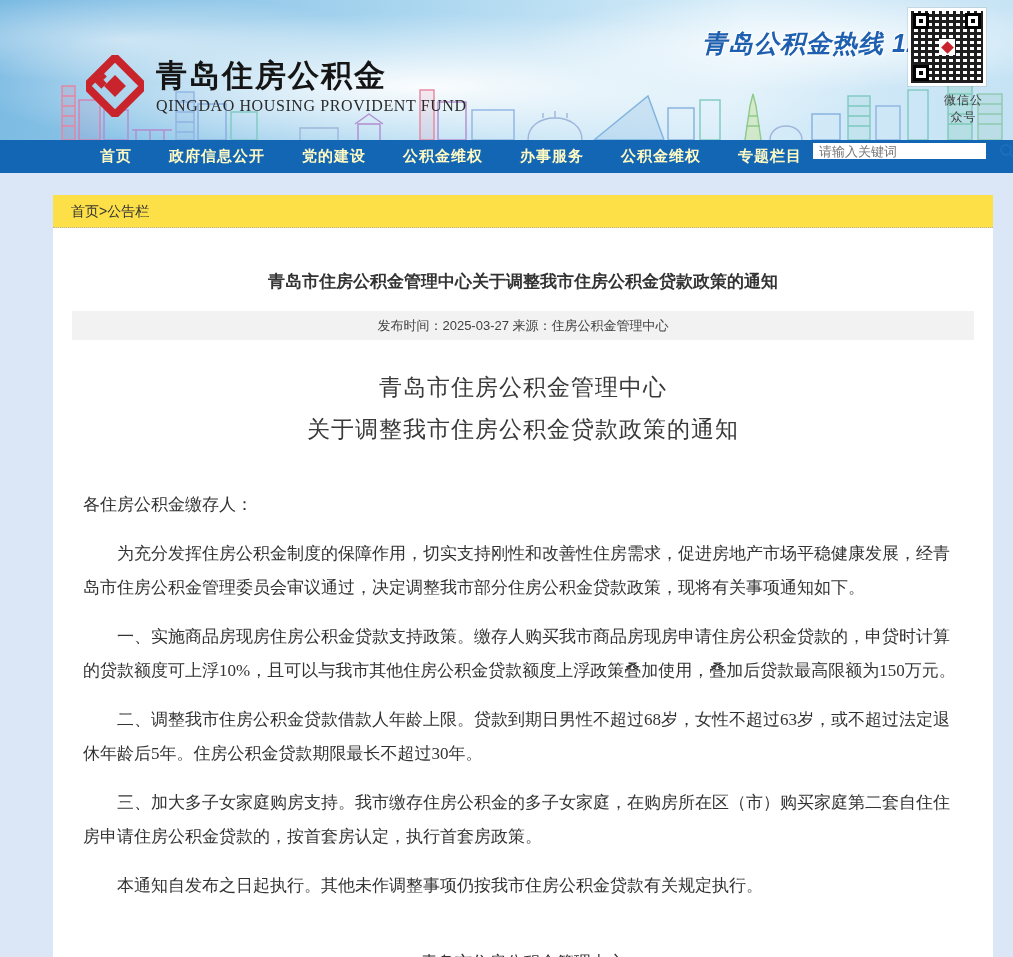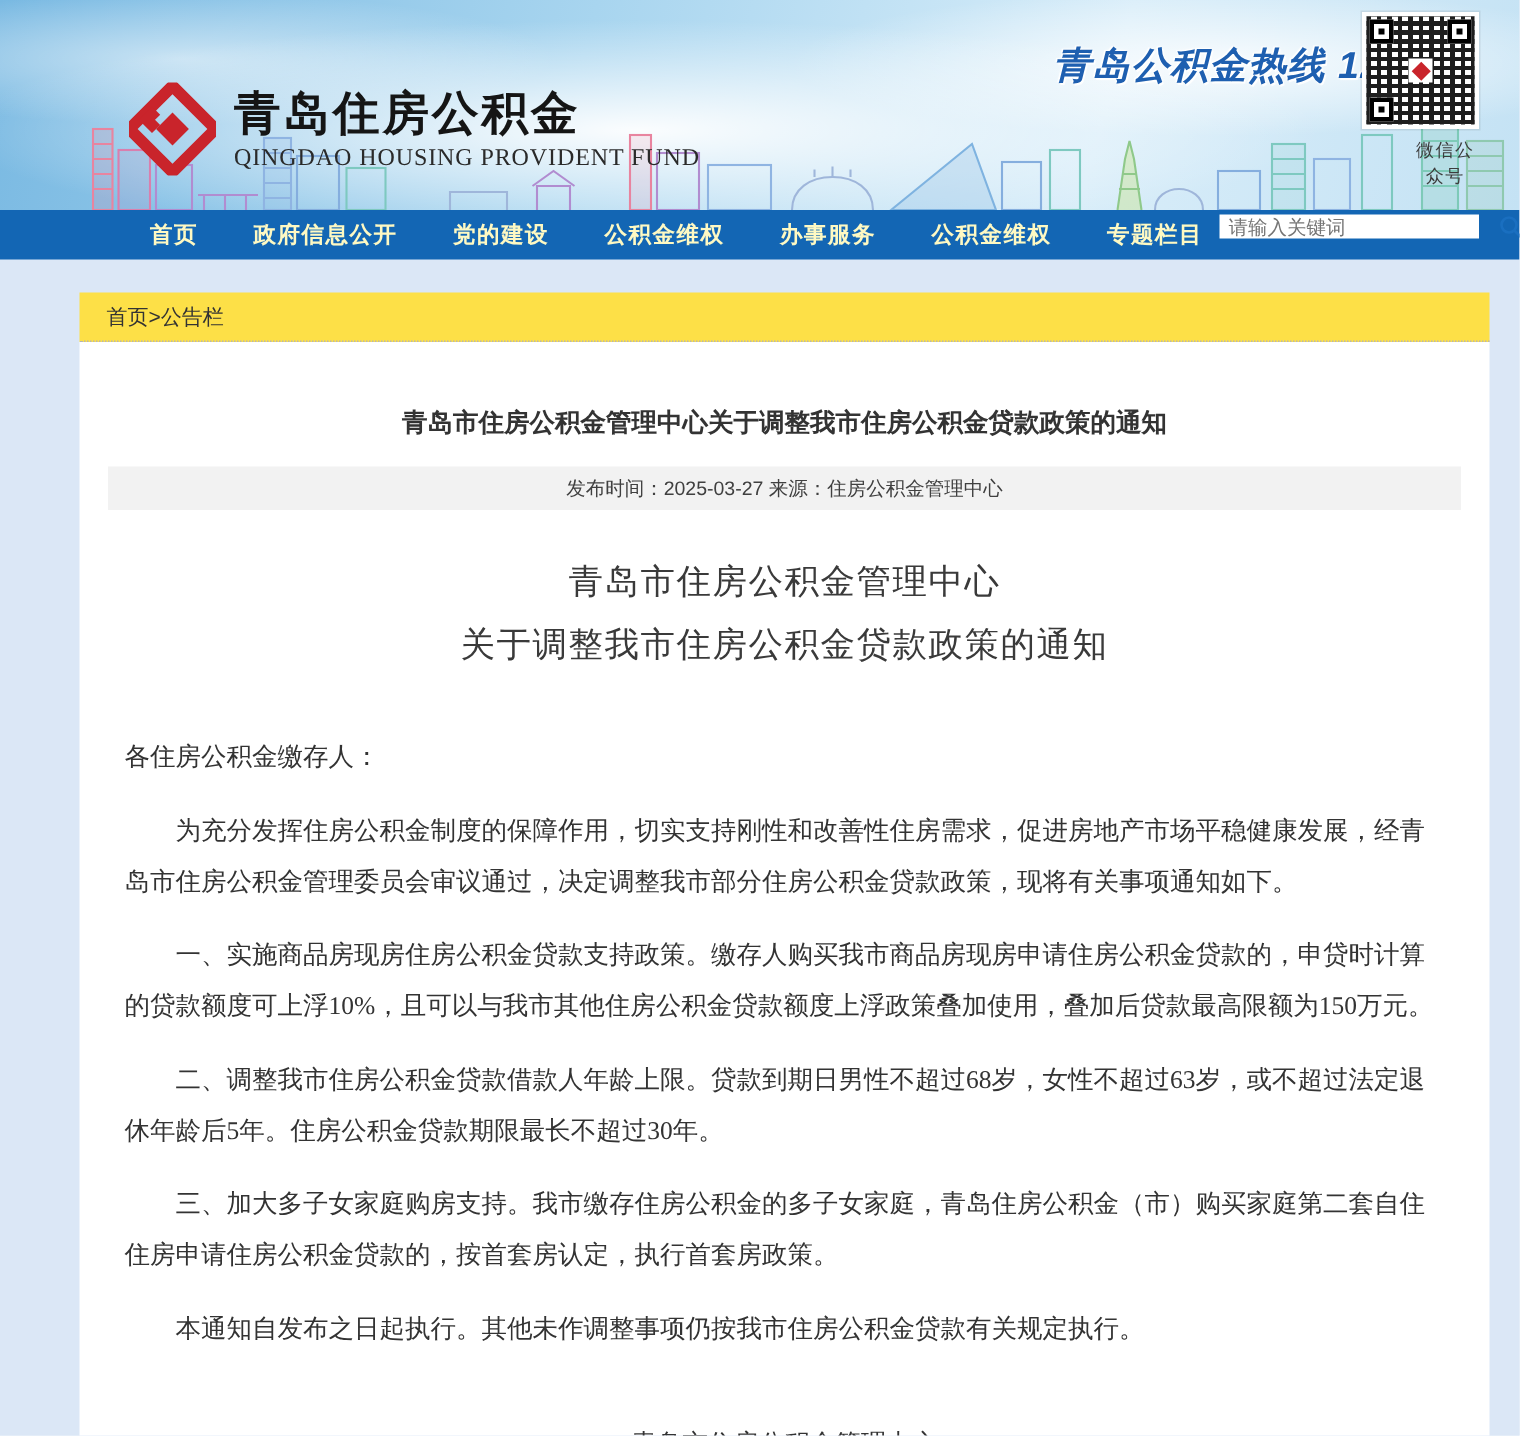--- a/index.html
+++ b/index.html
@@ -161,19 +161,19 @@
   <div class="doc-heading">
     <div>青岛市住房公积金管理中心</div>
     <div>关于调整我市住房公积金贷款政策的通知</div>
   </div>
 
   <div class="doc-body">
     <p class="salutation">各住房公积金缴存人：</p>
     <p class="para">为充分发挥住房公积金制度的保障作用，切实支持刚性和改善性住房需求，促进房地产市场平稳健康发展，经青岛市住房公积金管理委员会审议通过，决定调整我市部分住房公积金贷款政策，现将有关事项通知如下。</p>
     <p class="para">一、实施商品房现房住房公积金贷款支持政策。缴存人购买我市商品房现房申请住房公积金贷款的，申贷时计算的贷款额度可上浮10%，且可以与我市其他住房公积金贷款额度上浮政策叠加使用，叠加后贷款最高限额为150万元。</p>
     <p class="para">二、调整我市住房公积金贷款借款人年龄上限。贷款到期日男性不超过68岁，女性不超过63岁，或不超过法定退休年龄后5年。住房公积金贷款期限最长不超过30年。</p>
-    <p class="para">三、加大多子女家庭购房支持。我市缴存住房公积金的多子女家庭，青岛住房公积金（市）购买家庭第二套自住住房申请住房公积金贷款的，按首套房认定，执行首套房政策。</p>
+    <p class="para">三、加大多子女家庭购房支持。我市缴存住房公积金的多子女家庭，在购房所在区（市）购买家庭第二套自住住房申请住房公积金贷款的，按首套房认定，执行首套房政策。</p>
     <p class="para">本通知自发布之日起执行。其他未作调整事项仍按我市住房公积金贷款有关规定执行。</p>
   </div>
 
   <div class="signature">青岛市住房公积金管理中心</div>
 
 </div>
 
 </body></html>

